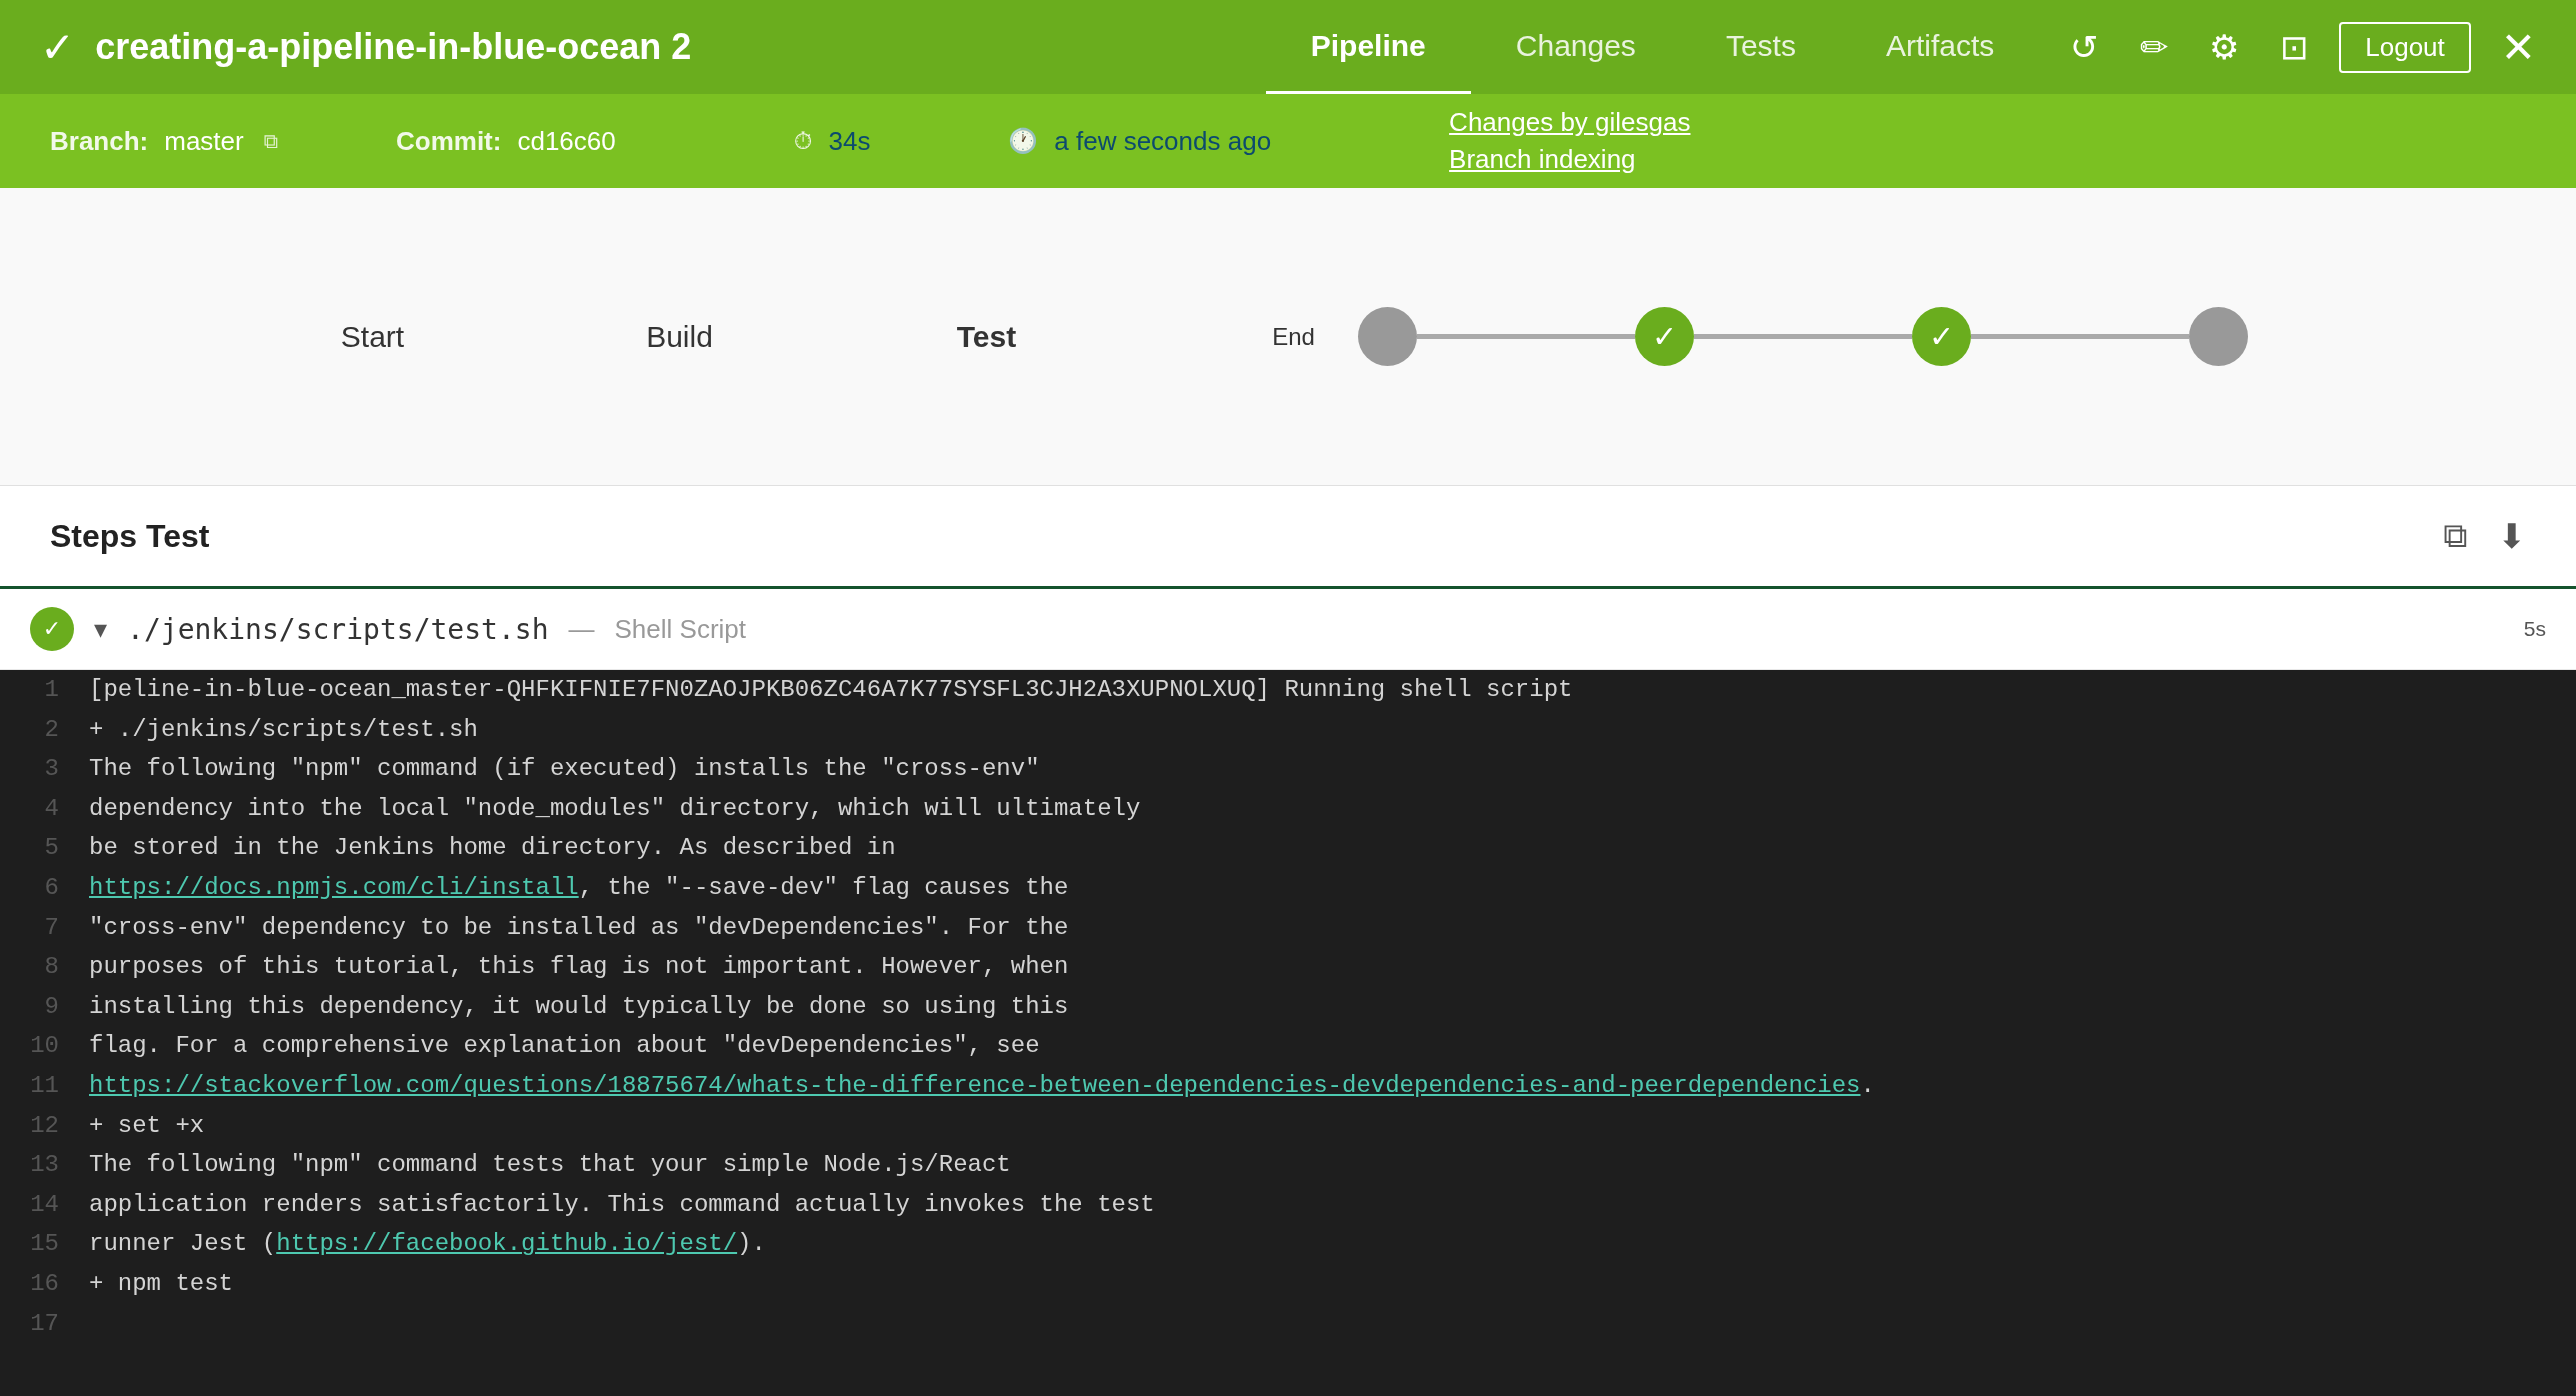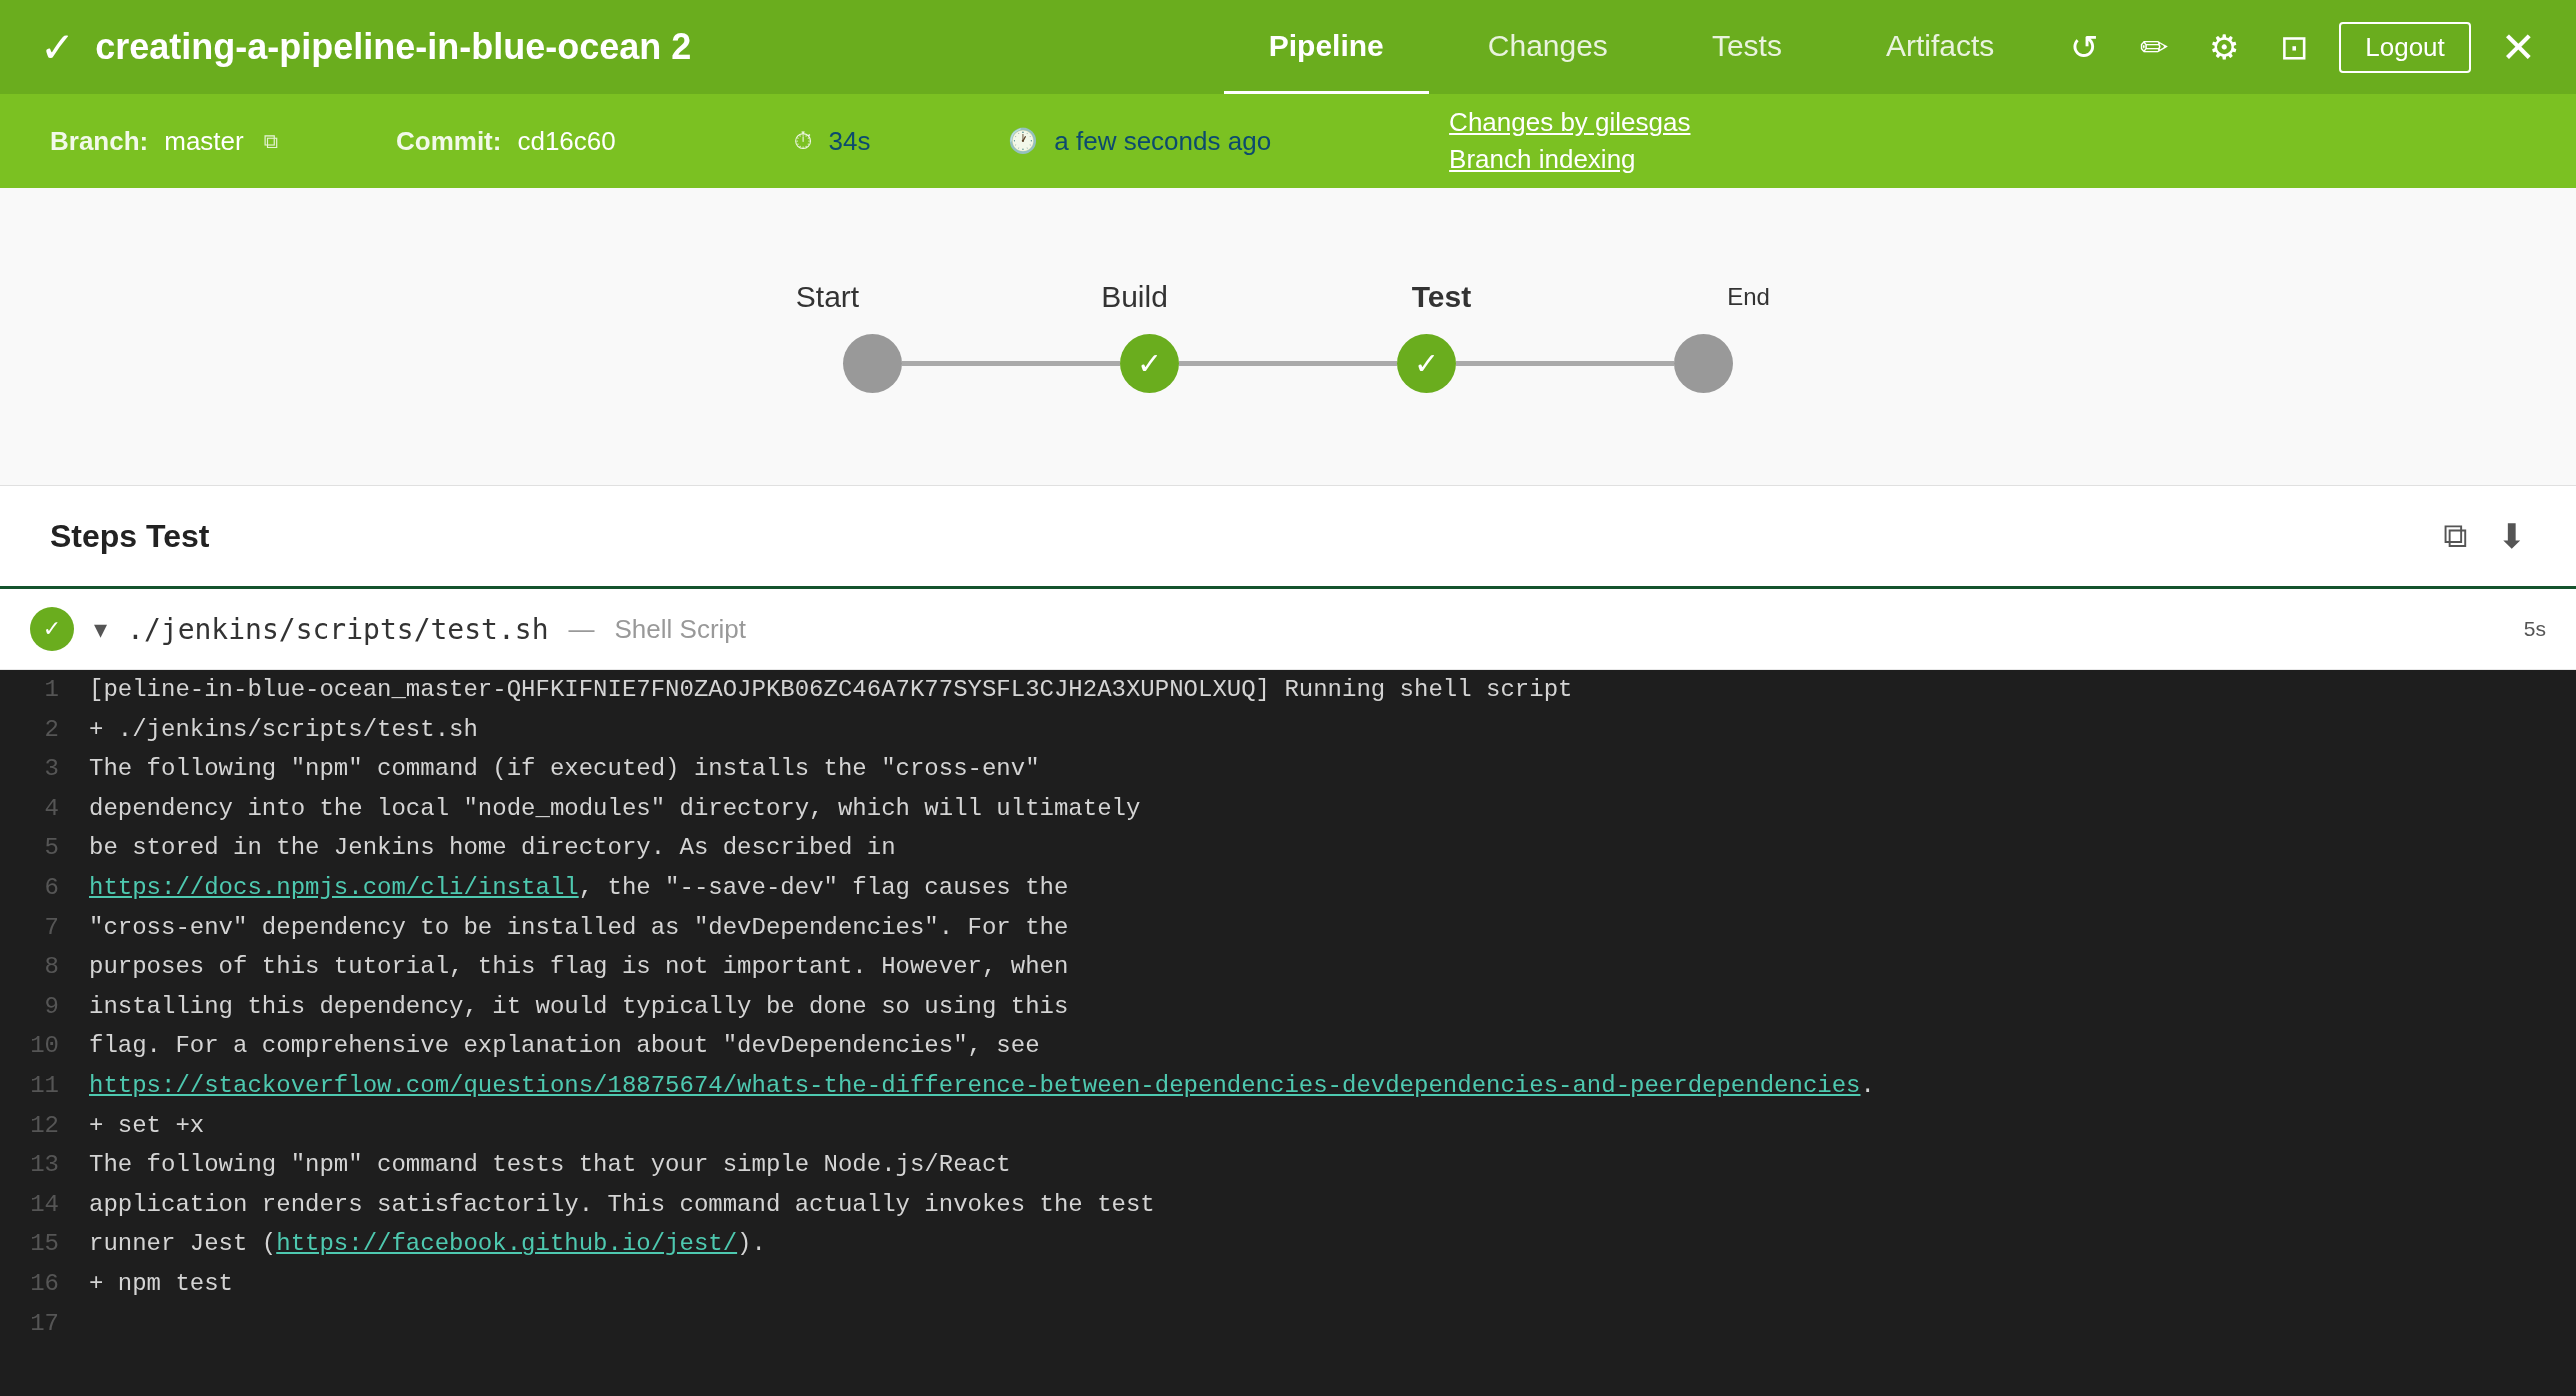--- a/index.html
+++ b/index.html
@@ -26,21 +26,21 @@
     }
     .pipeline-title {
       color: #fff;
       font-size: 36px;
       font-weight: 600;
       white-space: nowrap;
     }
     .top-bar-nav {
       display: flex;
       align-items: center;
-      gap: 14px;
+      gap: 0;
     }
     .nav-item {
       color: rgba(255,255,255,0.85);
       font-size: 30px;
       padding: 0 45px;
       height: 94px;
       display: flex;
       align-items: center;
       cursor: pointer;
       border-bottom: 3px solid transparent;
@@ -319,21 +319,21 @@
     <span class="time-text">a few seconds ago</span>
   </div>
   <div style="width:119px;"></div>
   <div class="changes-group">
     <span class="changes-link">Changes by gilesgas</span>
     <span class="changes-link">Branch indexing</span>
   </div>
 </div>
 
 <div class="pipeline-area">
-  <div style="display:flex; flex-direction:column; align-items:center; gap:20px;">
+  <div style="display:flex; align-items:center; gap:20px;">
 
     <div style="display:flex; align-items:center; gap:0;">
       <div style="width:89px; text-align:center; font-size:30px; color:#333;">Start</div>
       <div style="width:218px;"></div>
       <div style="width:89px; text-align:center; font-size:30px; color:#333;">Build</div>
       <div style="width:218px;"></div>
       <div style="width:89px; text-align:center; font-size:30px; color:#333; font-weight:700;">Test</div>
       <div style="width:218px;"></div>
       <div style="width:89px; text-align:center; font-size:24px; color:#333;">End</div>
     </div>

